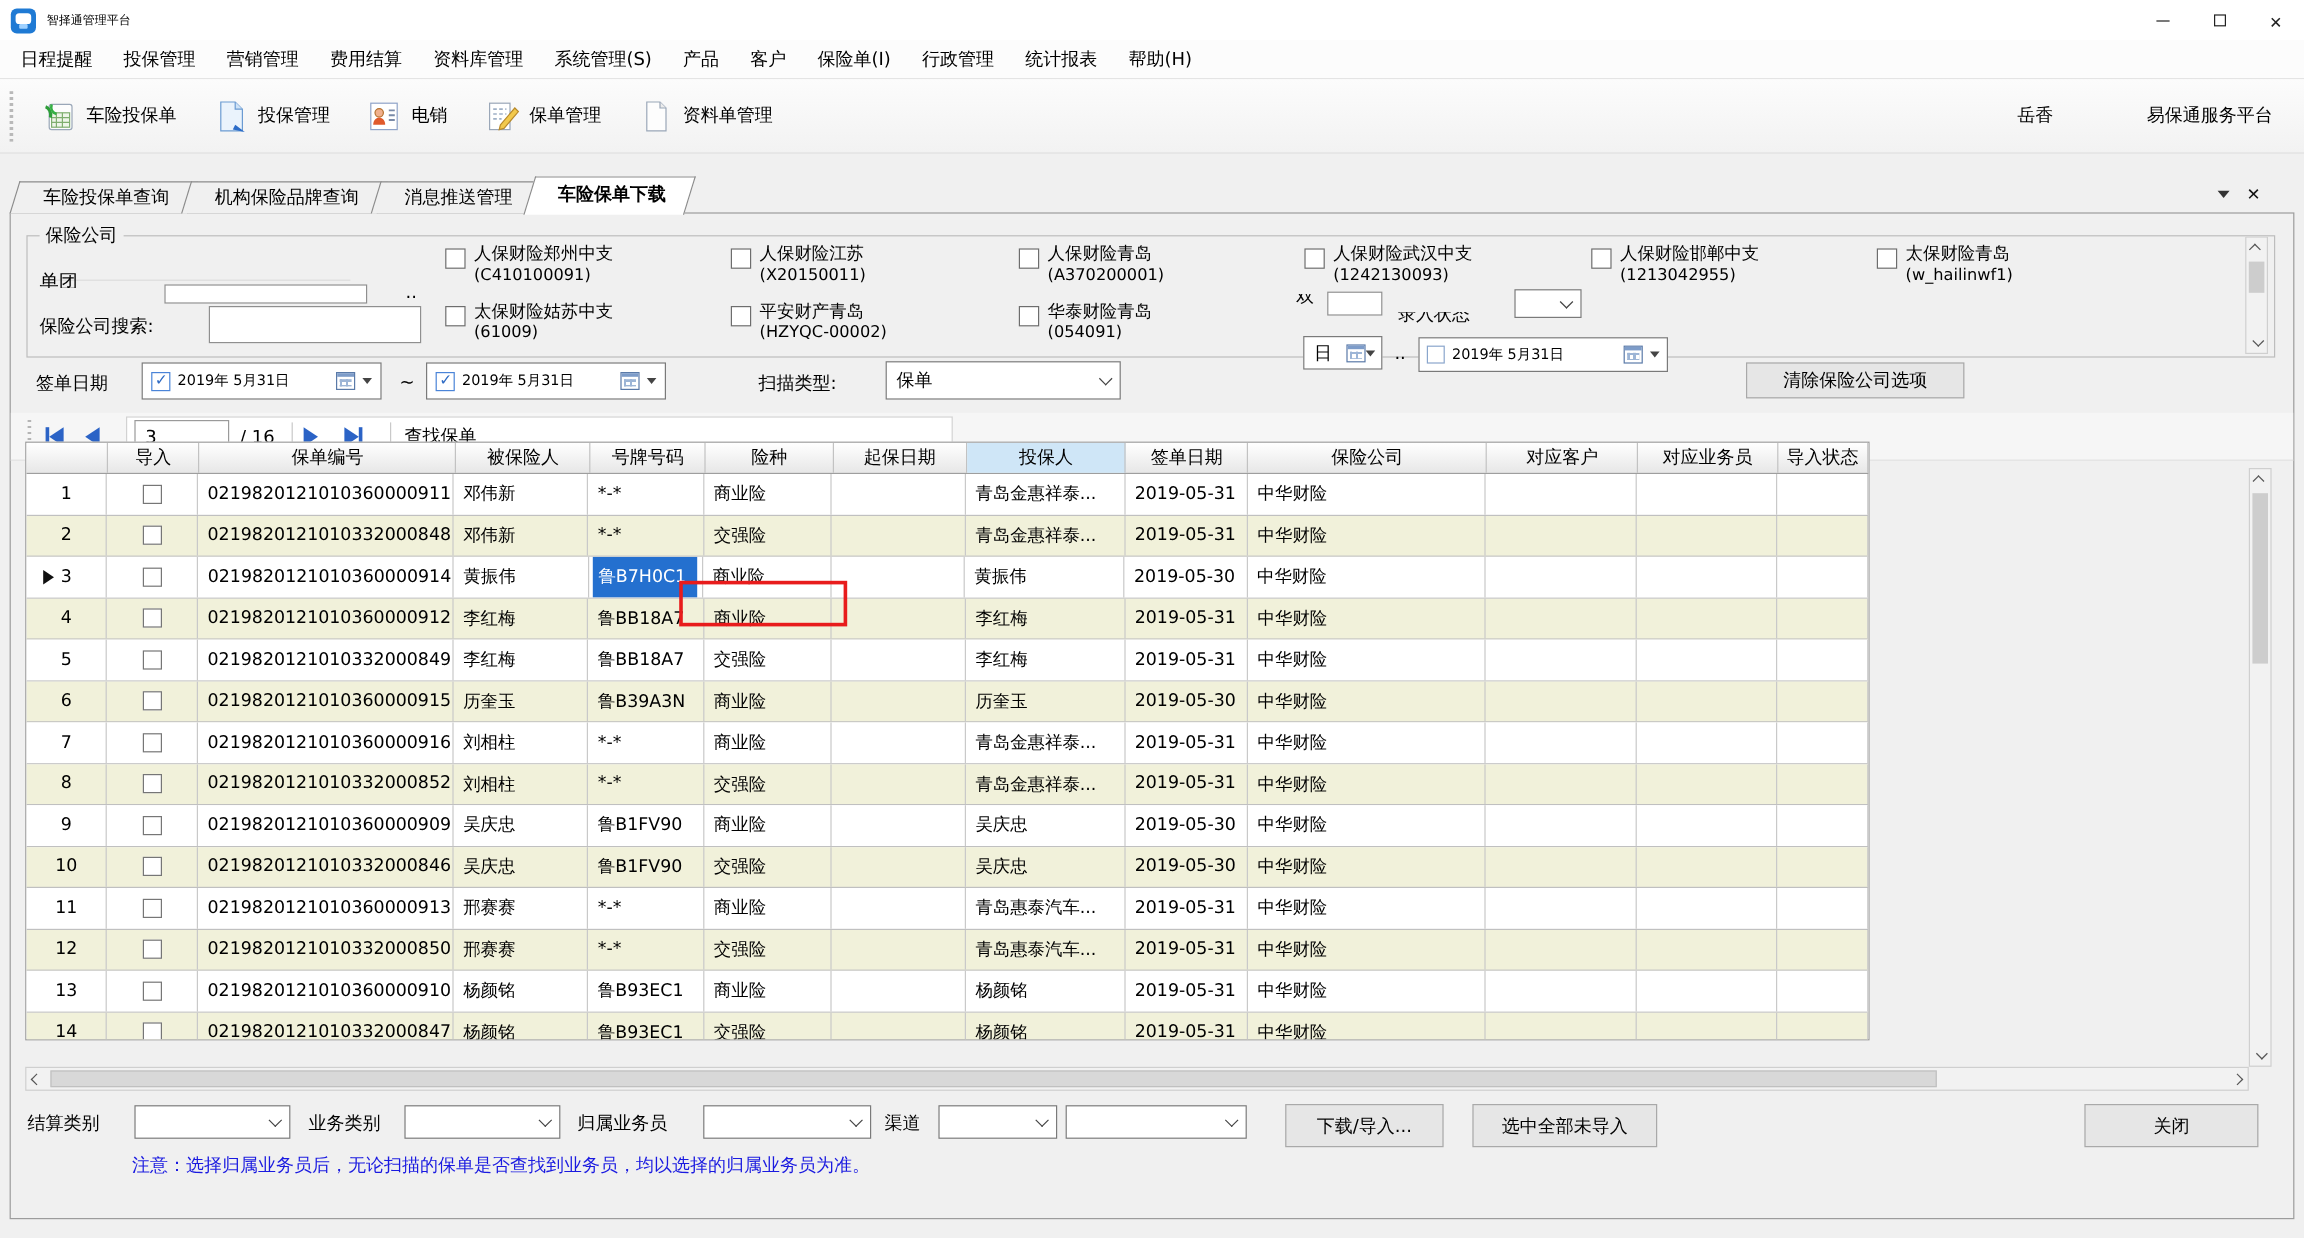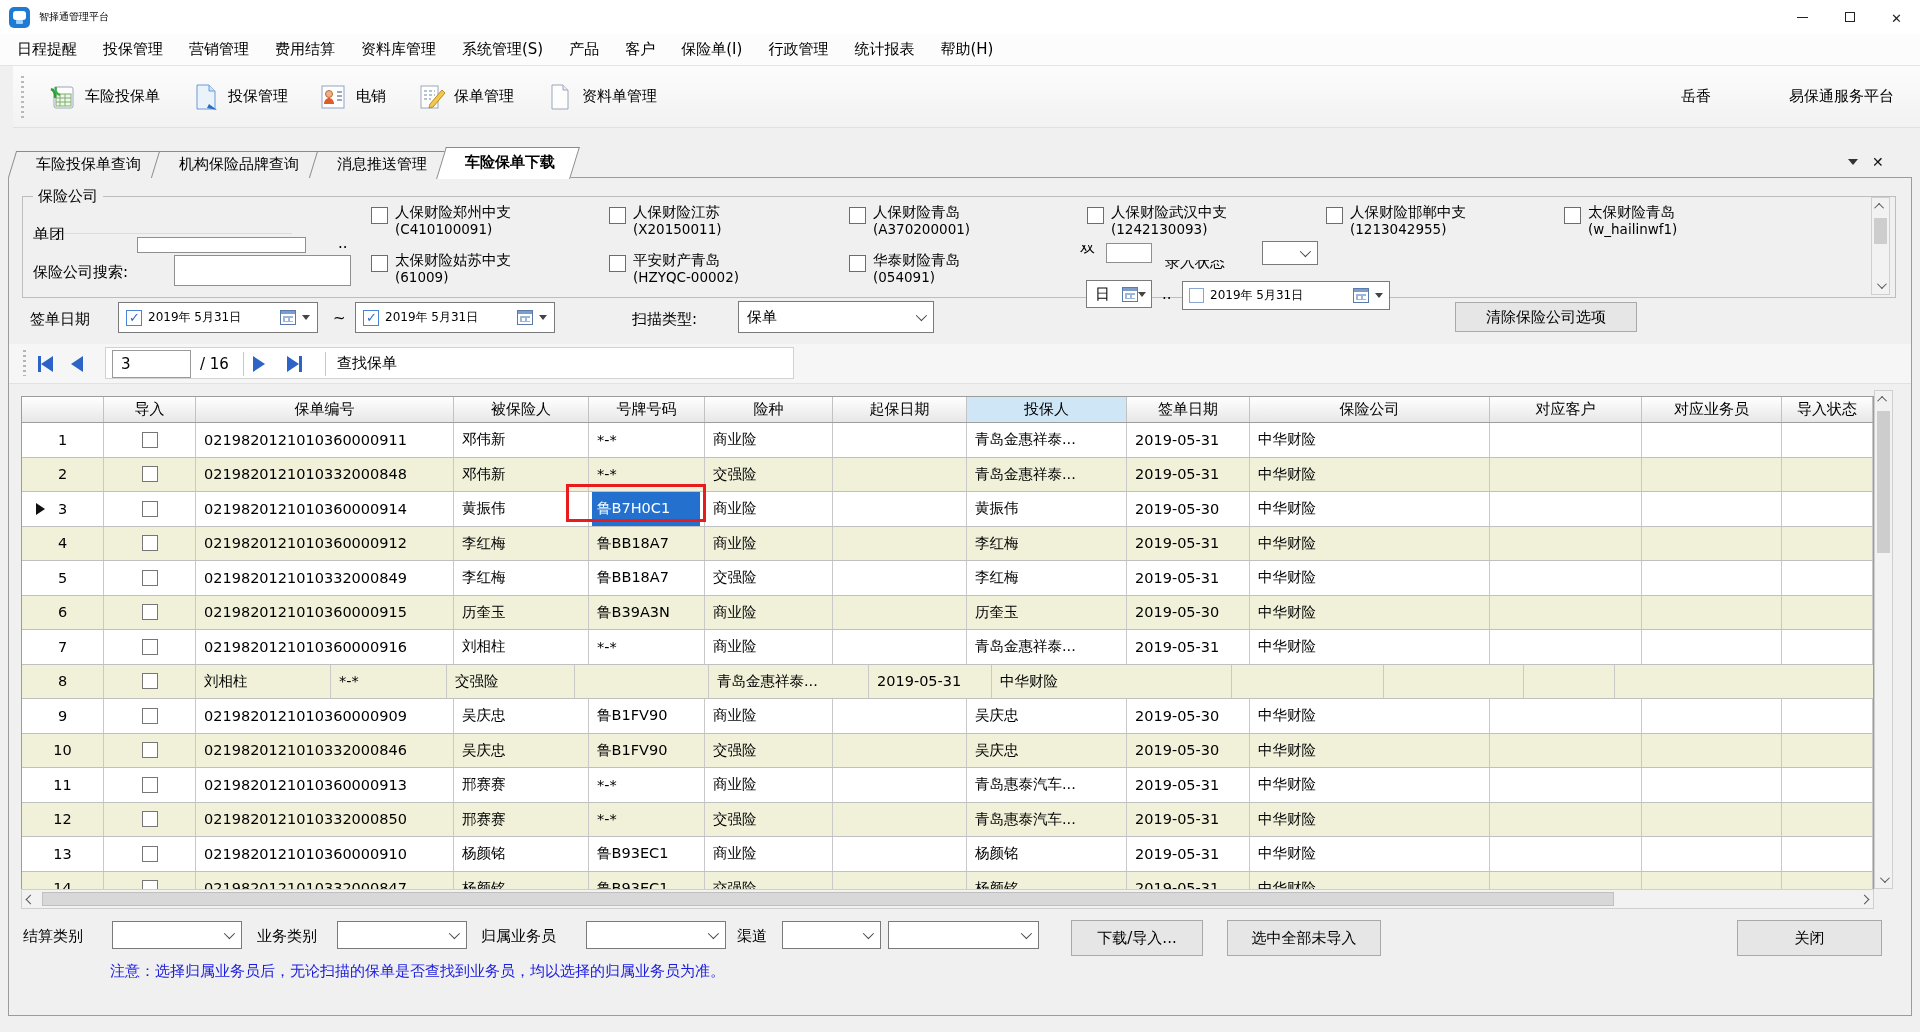--- a/index.html
+++ b/index.html
@@ -17,21 +17,21 @@
   .win-btn { width:47px; height:100%; display:flex; align-items:center; justify-content:center; color:#222; }
   .glyph-min { width:11px; height:1px; background:#222; display:inline-block; }
   .glyph-max { width:10px; height:10px; border:1px solid #222; display:inline-block; }
   .glyph-close::before { content:"\2715"; font-size:13px; }
 
   
   .menubar { position:absolute; left:0; top:34px; right:0; height:32px; background:#fcfcfc; border-bottom:1px solid #e4e4e4; display:flex; align-items:center; padding-left:4px; }
   .menu-item { padding:0 13px; font-size:15px; white-space:nowrap; }
 
   
-  .toolbar { position:absolute; left:13px; top:66px; right:0; height:62px; background:linear-gradient(#fcfcfc,#f2f2f2); border-bottom:1px solid #e0e0e0; display:flex; align-items:center; }
+  .toolbar { position:absolute; left:0; top:66px; right:0; height:62px; background:linear-gradient(#fcfcfc,#f2f2f2); border-bottom:1px solid #e0e0e0; display:flex; align-items:center; }
   .tb-grip { width:3px; height:42px; margin:0 8px; background:repeating-linear-gradient(to bottom,#b9b9b9 0 2px,transparent 2px 5px); }
   .tb-buttons { display:flex; align-items:center; }
   .tb-btn { display:flex; align-items:center; gap:8px; padding:6px 15px; font-size:15px; white-space:nowrap; }
   .tb-btn svg { display:block; }
   .tb-right { margin-left:auto; display:flex; gap:78px; padding-right:26px; font-size:15px; }
 
   
   .tabstrip { position:absolute; left:12px; top:147px; height:31px; display:flex; align-items:flex-end; z-index:4; }
   .tab { position:relative; height:27px; padding:0 20px 0 24px; display:flex; align-items:center; font-size:15px; margin-right:-6px; }
   .tab::before { content:""; position:absolute; inset:0; background:#f0f0f0; border:1px solid #8b8b8b; border-bottom:none; transform:skewX(-17deg); }
@@ -96,21 +96,21 @@
   .nav-grip { position:absolute; left:14px; top:6px; width:3px; height:26px; background:repeating-linear-gradient(to bottom,#b5b5b5 0 2px,transparent 2px 5px); }
   .nav-el { position:absolute; display:flex; align-items:center; }
   .tri-r { width:0; height:0; border:8px solid transparent; border-left:12px solid #2b63c6; border-right:none; }
   .tri-l { width:0; height:0; border:8px solid transparent; border-right:12px solid #2b63c6; border-left:none; }
   .vbar { width:3px; height:16px; background:#2b63c6; }
   .nav-sep { position:absolute; width:1px; height:24px; background:#c9c9c9; top:8px; }
   .nav-input { position:absolute; left:103px; top:6px; width:79px; height:28px; border:1px solid #9a9a9a; font-size:15px; padding-left:8px; font-family:inherit; background:#fff; }
   .nav-text { position:absolute; font-size:15px; }
 
   
-  .tablewrap { position:absolute; left:21px; top:396px; width:1853px; height:499px; background:#fff; border:1px solid #9c9c9c; overflow:hidden; }
+  .tablewrap { position:absolute; left:21px; top:368px; width:1537px; height:499px; background:#fff; border:1px solid #9c9c9c; overflow:hidden; }
   .thead { display:flex; height:26px; border-bottom:1px solid #9e9e9e; background:linear-gradient(#ffffff,#e7e7e7); }
   .hcell { height:100%; display:flex; align-items:center; justify-content:center; font-size:15px; border-right:1px solid #c2c2c2; white-space:nowrap; overflow:hidden; }
   .hcell.hl { background:#cfe6f7; }
   .trow { display:flex; height:34.5px; border-bottom:1px solid #c0c0c0; background:#fff; }
   .trow.alt { background:#f1f1da; }
   .tcell { height:100%; display:flex; align-items:center; font-size:14.5px; border-right:1px solid #c9c9c9; padding-left:8px; white-space:nowrap; overflow:hidden; position:relative; }
   .tcell.center { justify-content:center; padding-left:0; }
   .tcell.num { justify-content:center; padding-left:0; }
   .cb { width:16px; height:16px; background:#fff; border:1px solid #767676; }
   .row-marker { position:absolute; left:14px; top:50%; transform:translateY(-50%); width:0; height:0; border:6px solid transparent; border-left:9px solid #101010; }
@@ -538,20 +538,21 @@
           <div class="tcell" style="width: 240px;">中华财险</div>
           <div class="tcell" style="width: 152px;"></div>
           <div class="tcell" style="width: 140px;"></div>
           <div class="tcell" style="width: 91px;"></div>
         </div>
         <div class="trow alt">
           <div class="tcell num" style="width: 82px;">8</div>
           <div class="tcell center" style="width: 92px;">
             <span class="cb"></span>
           </div>
+          <div class="tcell" style="width: 258px;">0219820121010332000852</div>
           <div class="tcell" style="width: 135px;">刘相柱</div>
           <div class="tcell" style="width: 116px;">*-*</div>
           <div class="tcell" style="width: 128px;">交强险</div>
           <div class="tcell" style="width: 134px;"></div>
           <div class="tcell" style="width: 160px;">青岛金惠祥泰...</div>
           <div class="tcell" style="width: 123px;">2019-05-31</div>
           <div class="tcell" style="width: 240px;">中华财险</div>
           <div class="tcell" style="width: 152px;"></div>
           <div class="tcell" style="width: 140px;"></div>
           <div class="tcell" style="width: 91px;"></div>

